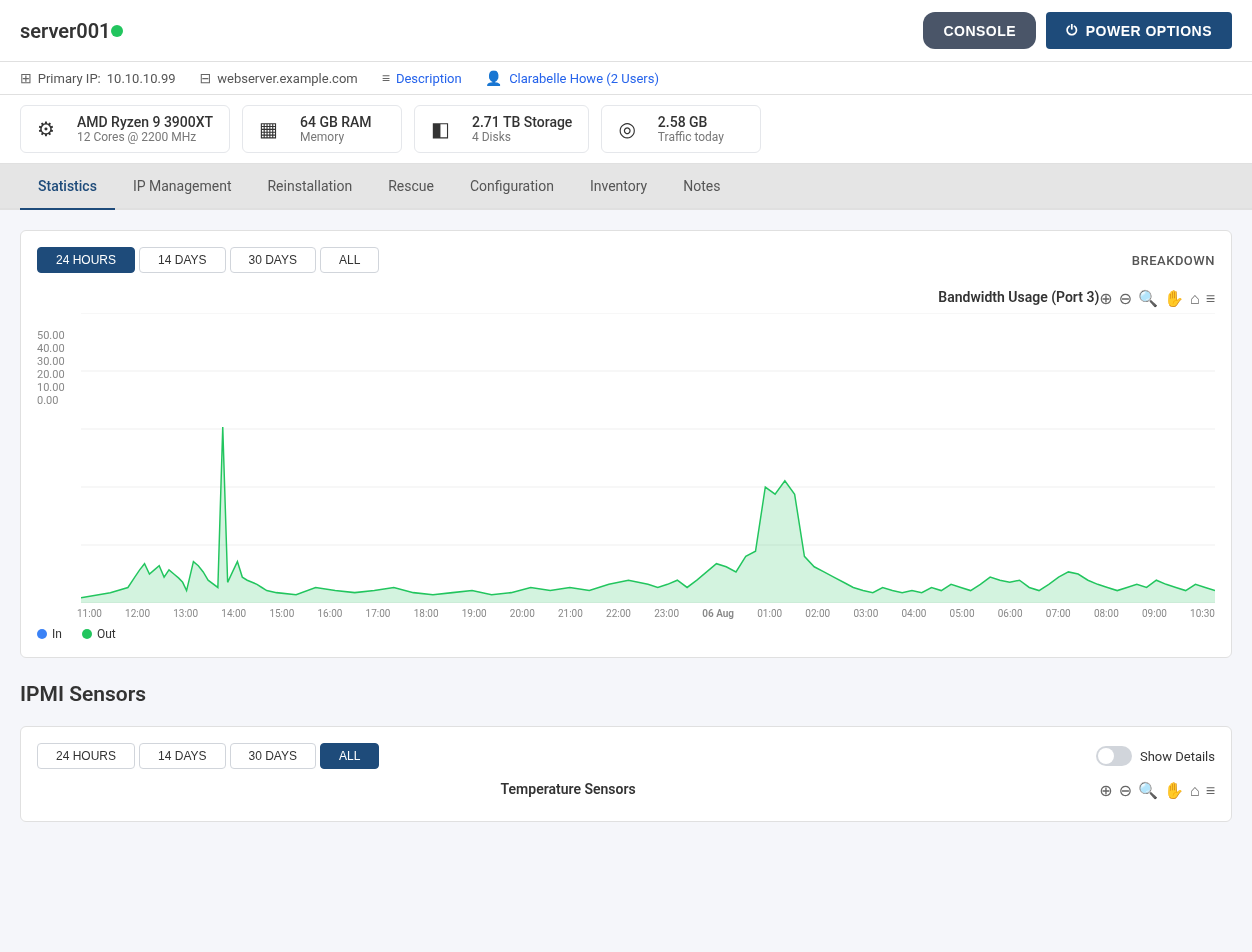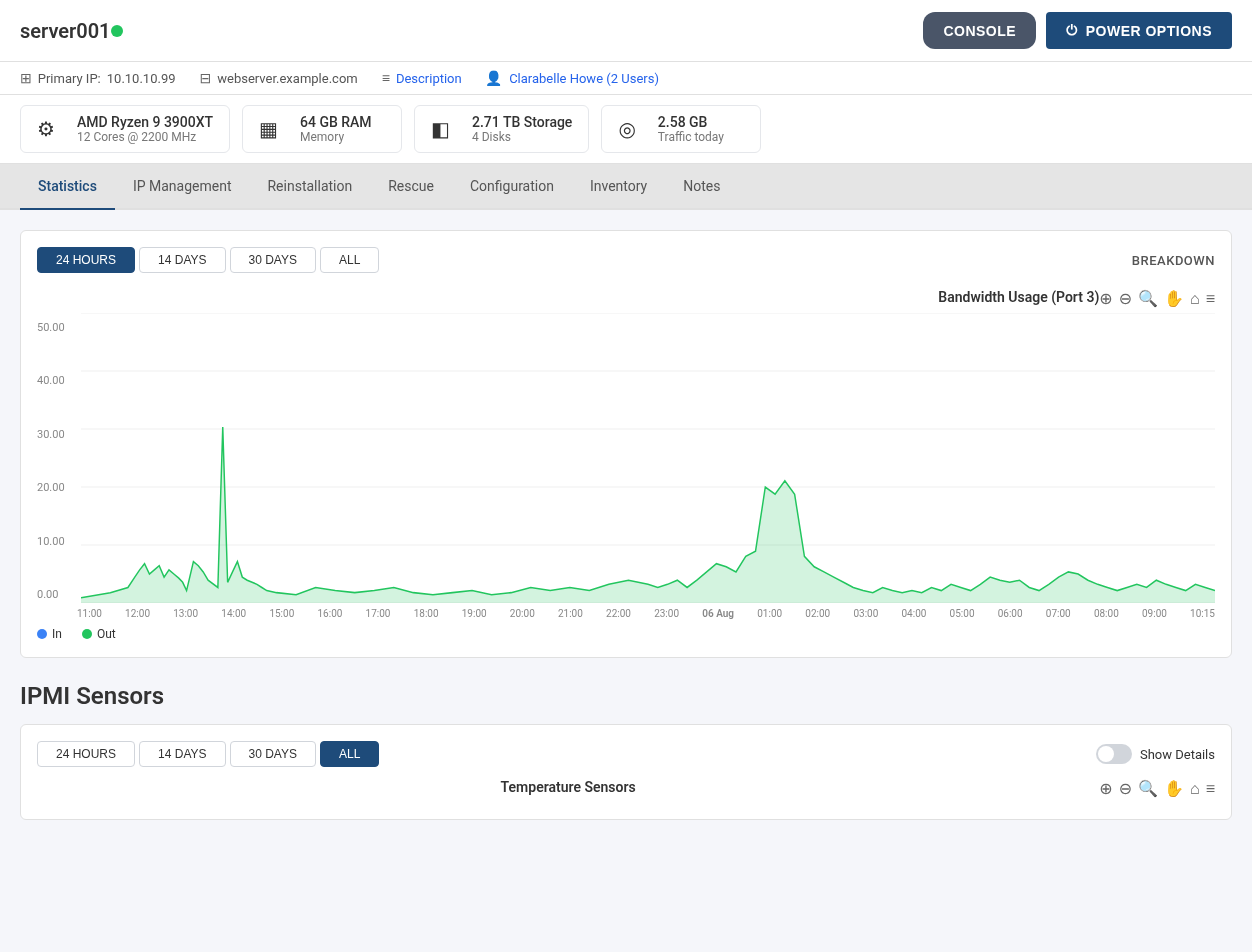--- a/index.html
+++ b/index.html
@@ -168,23 +168,23 @@
       display: flex;
       justify-content: flex-start;
       gap: 20px;
       margin-top: 8px;
       font-size: 12px;
     }
     .legend-item { display: flex; align-items: center; gap: 5px; }
     .legend-dot { width: 10px; height: 10px; border-radius: 50%; }
 
     .section-title {
-      font-size: 24px;
+      font-size: 21px;
       font-weight: 600;
-      margin-bottom: 14px;
+      margin-bottom: 20px;
     }
 
     .ipmi-container {
       background: #fff;
       border: 1px solid #e0e0e0;
       border-radius: 6px;
       padding: 16px;
     }
     .ipmi-header {
       display: flex;
@@ -211,25 +211,25 @@
       width: 16px; height: 16px;
       background: #fff;
       border-radius: 50%;
       top: 2px; left: 2px;
       transition: left 0.2s;
     }
 
     .y-axis-labels {
       position: absolute;
       left: 0;
-      top: 8px;
+      top: 16px;
       height: 280px;
       display: flex;
       flex-direction: column;
-      justify-content: space-between;
+      justify-content: flex-start;
       font-size: 11px;
       color: #888;
       width: 40px;
     }
     .x-axis-labels {
       display: flex;
       justify-content: space-between;
       font-size: 10px;
       color: #888;
       padding: 0 0 0 40px;
@@ -432,21 +432,21 @@
       <span style="font-weight:600;">06 Aug</span>
       <span>01:00</span>
       <span>02:00</span>
       <span>03:00</span>
       <span>04:00</span>
       <span>05:00</span>
       <span>06:00</span>
       <span>07:00</span>
       <span>08:00</span>
       <span>09:00</span>
-      <span>10:15</span>
+      <span>10:30</span>
     </div>
 
     <div class="chart-legend">
       <div class="legend-item">
         <div class="legend-dot" style="background:#3b82f6;"></div>
         <span>In</span>
       </div>
       <div class="legend-item">
         <div class="legend-dot" style="background:#22c55e;"></div>
         <span>Out</span>

